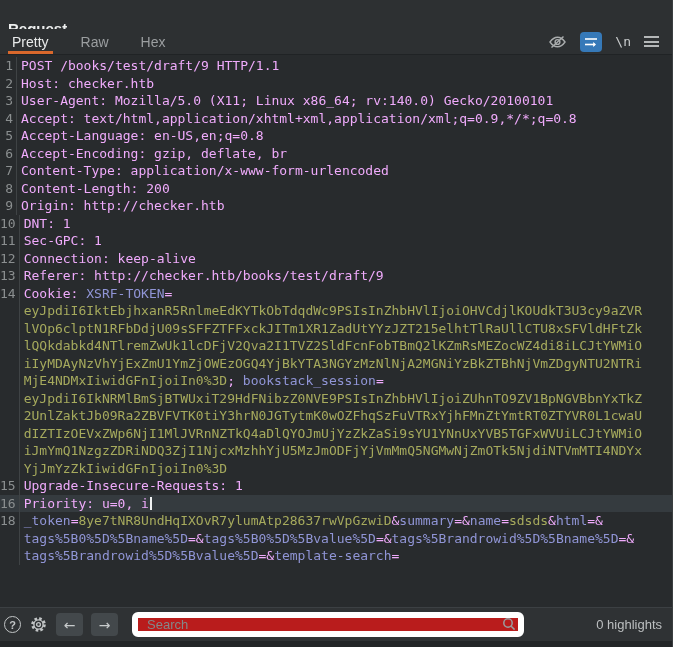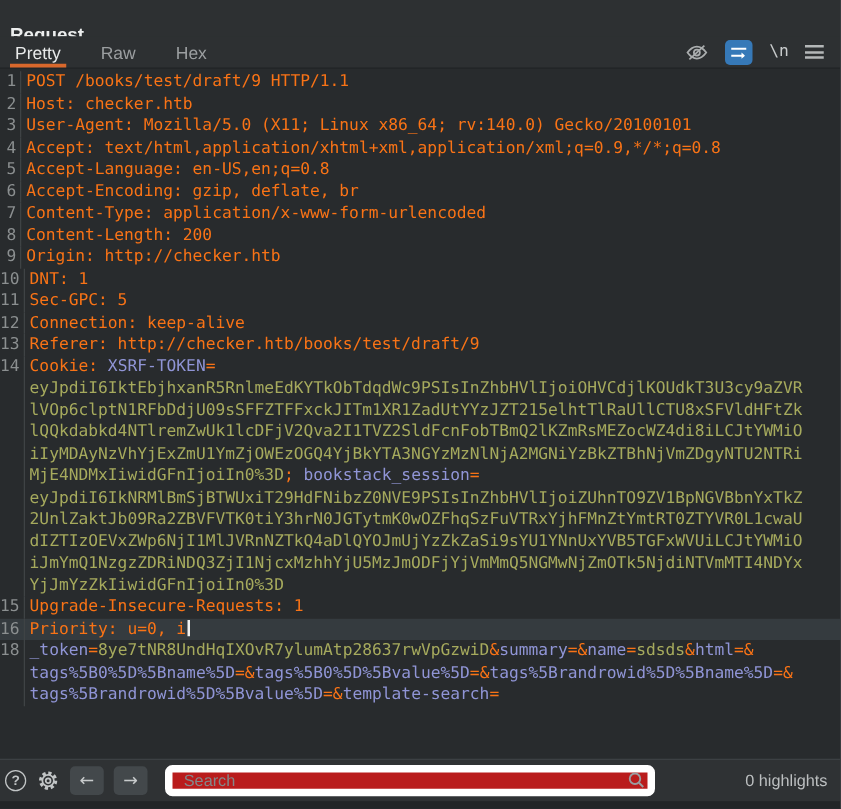--- a/index.html
+++ b/index.html
@@ -31,21 +31,21 @@
 
   
   .code { flex: 1 1 auto; background: #282b2d; overflow: hidden; padding-top: 2px;
           font-family: "DejaVu Sans Mono", "Liberation Mono", monospace; font-size: 13px; line-height: 17.5px; }
   .line { display: flex; align-items: stretch; }
   .line.hl { background: #353b3f; }
   .ln { flex: 0 0 17px; text-align: right; padding-right: 3px; color: #8b8f90; border-right: 1px solid #3f4345;
         user-select: none; }
   .lb { flex: 1 1 auto; padding-left: 4px; white-space: pre; }
   .vr { min-height: 17.5px; }
-  .c-g { color: #f97316; }
+  .c-g { color: #f0abfc; }
   .c-n { color: #9095d6; }
   .c-v { color: #a6aa5d; }
   .caret { display: inline-block; width: 2px; height: 13px; background: #eff1f1; vertical-align: -2px; margin-left: 1px; }
 
   
   .footer { flex: 0 0 34px; background: #2f3234; border-top: 1px solid #3c4043; display: flex; align-items: center; padding: 0 10px 0 4px; gap: 8px; }
   .f-icon { display: flex; align-items: center; justify-content: center; }
   .help { width: 17px; height: 17px; border: 1.5px solid #c2c5c6; border-radius: 50%; color: #c2c5c6; font-size: 11px; font-weight: bold; }
   .nav-btn { width: 27px; height: 23px; background: #43484b; border: none; border-radius: 4px; color: #c8cbcc; font-size: 14px; display: flex; align-items: center; justify-content: center; font-family: "DejaVu Sans", sans-serif; }
   .search-wrap { position: relative; width: 392px; margin-left: 6px; }
@@ -129,21 +129,21 @@
       <div class="line">
         <div class="ln">9</div>
         <div class="lb"><div class="vr"><span class="c-g">Origin: http://checker.htb</span></div></div>
       </div>
       <div class="line">
         <div class="ln">10</div>
         <div class="lb"><div class="vr"><span class="c-g">DNT: 1</span></div></div>
       </div>
       <div class="line">
         <div class="ln">11</div>
-        <div class="lb"><div class="vr"><span class="c-g">Sec-GPC: 5</span></div></div>
+        <div class="lb"><div class="vr"><span class="c-g">Sec-GPC: 1</span></div></div>
       </div>
       <div class="line">
         <div class="ln">12</div>
         <div class="lb"><div class="vr"><span class="c-g">Connection: keep-alive</span></div></div>
       </div>
       <div class="line">
         <div class="ln">13</div>
         <div class="lb"><div class="vr"><span class="c-g">Referer: http://checker.htb/books/test/draft/9</span></div></div>
       </div>
       <div class="line">

